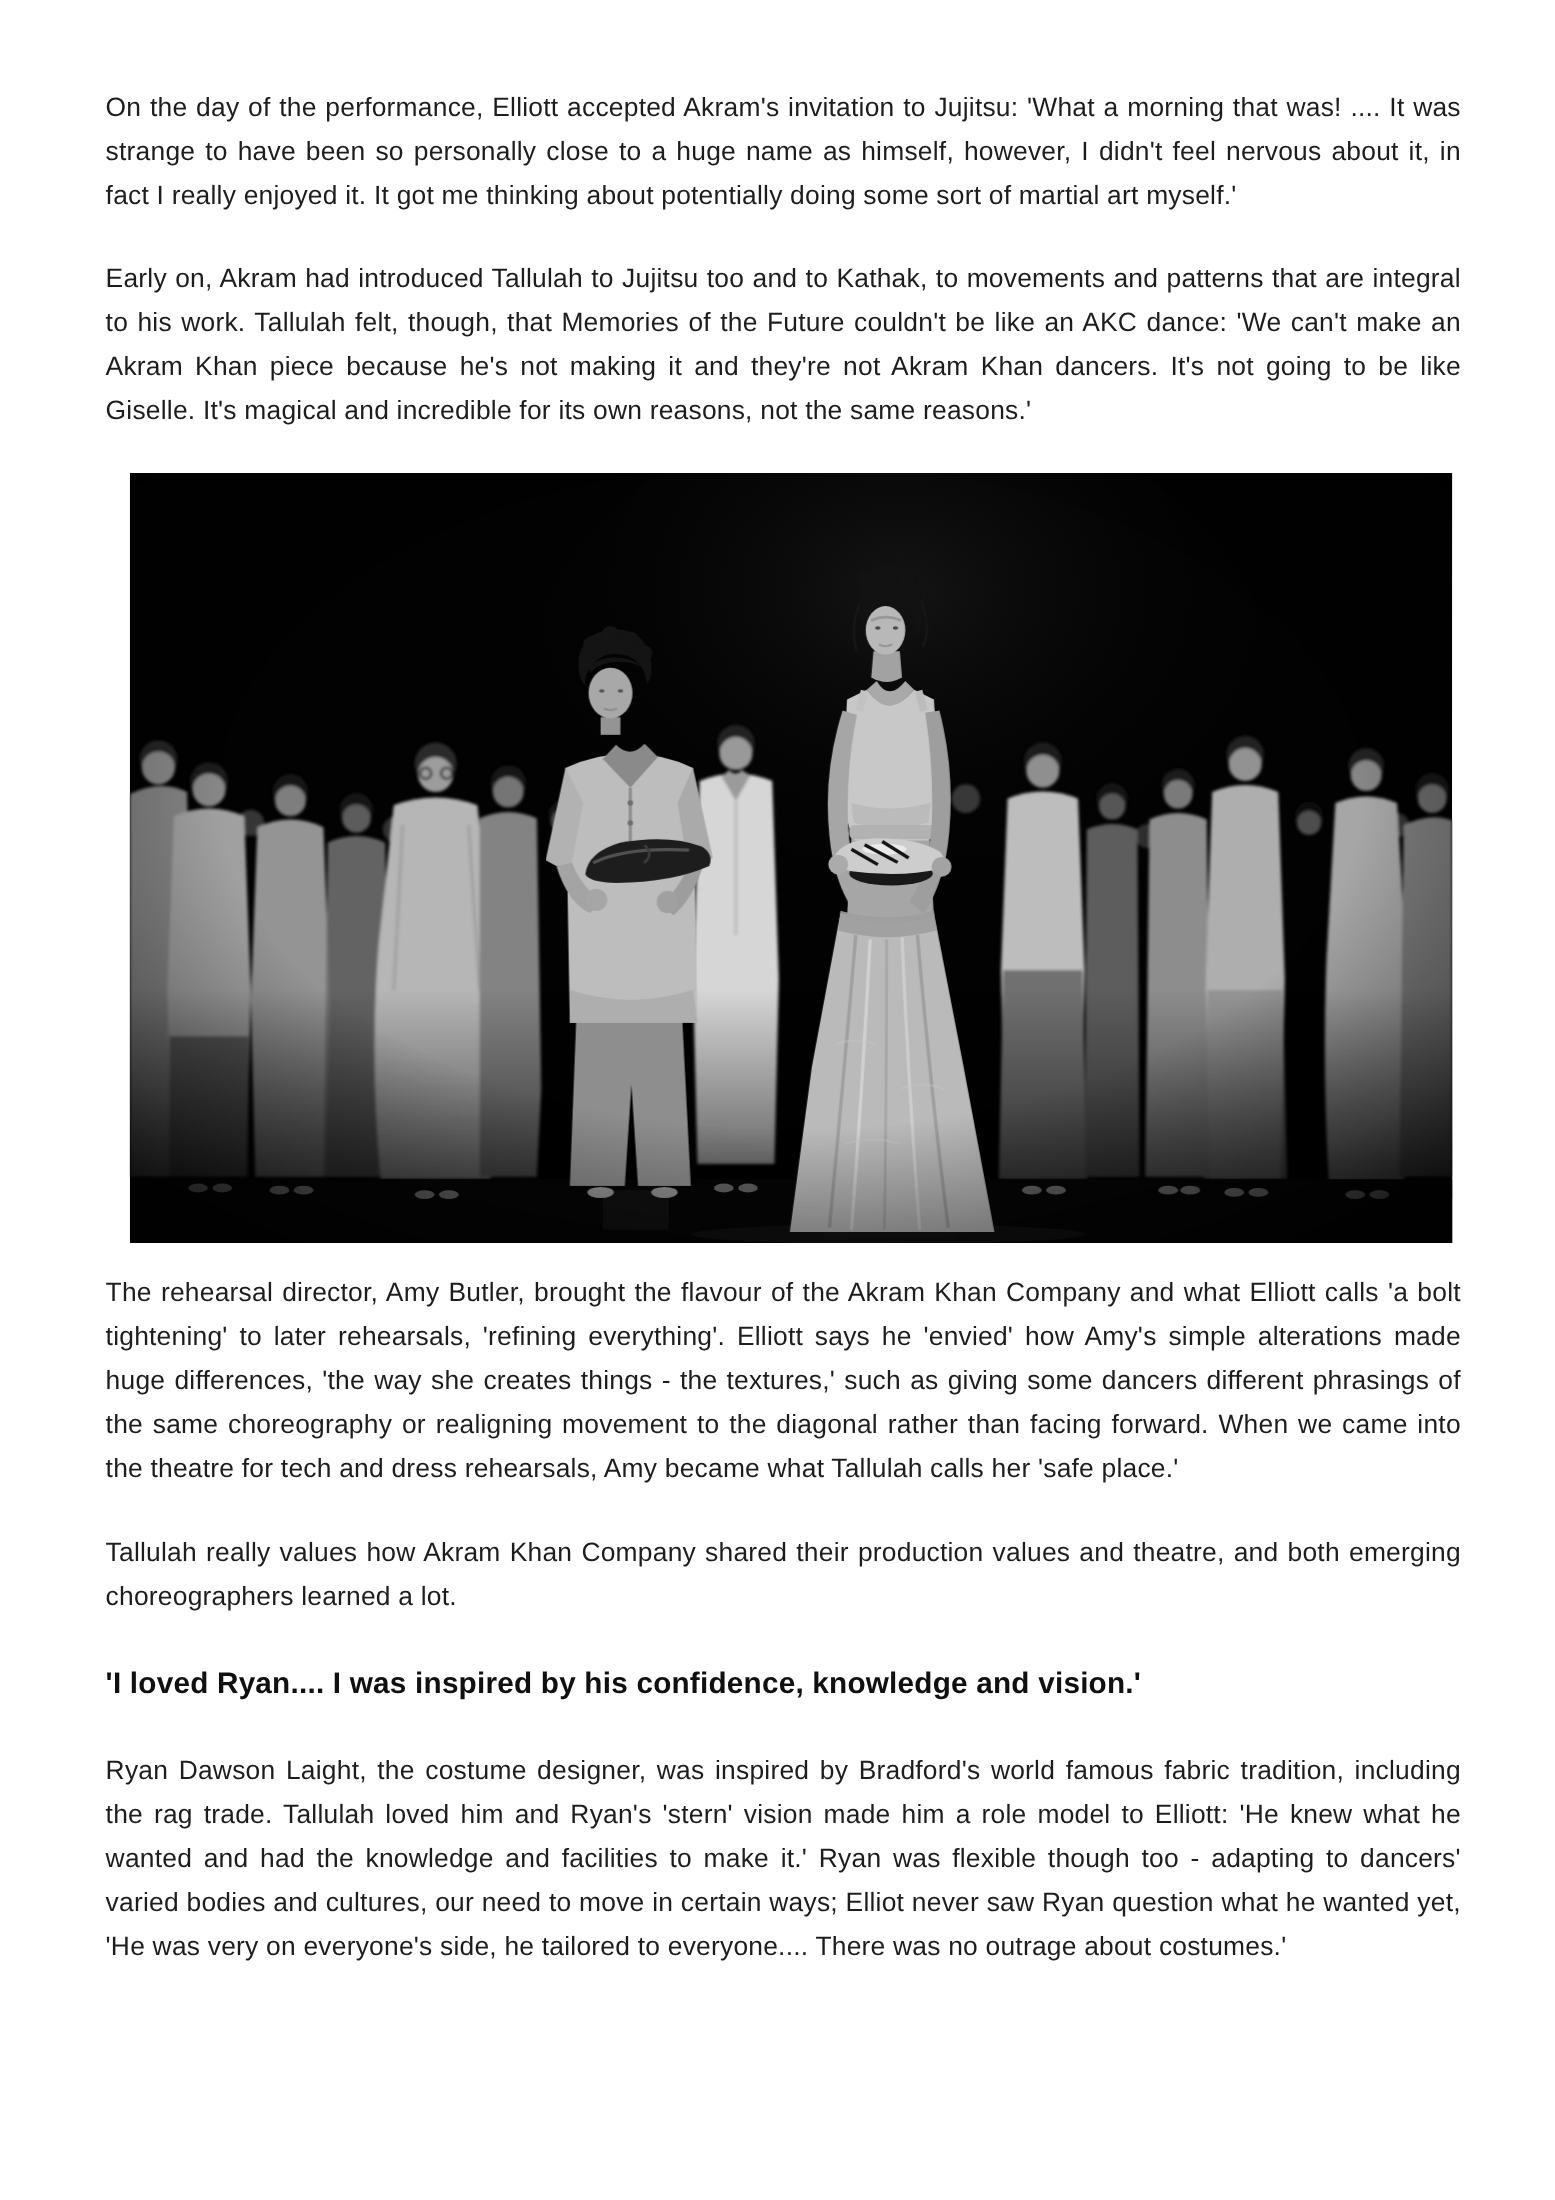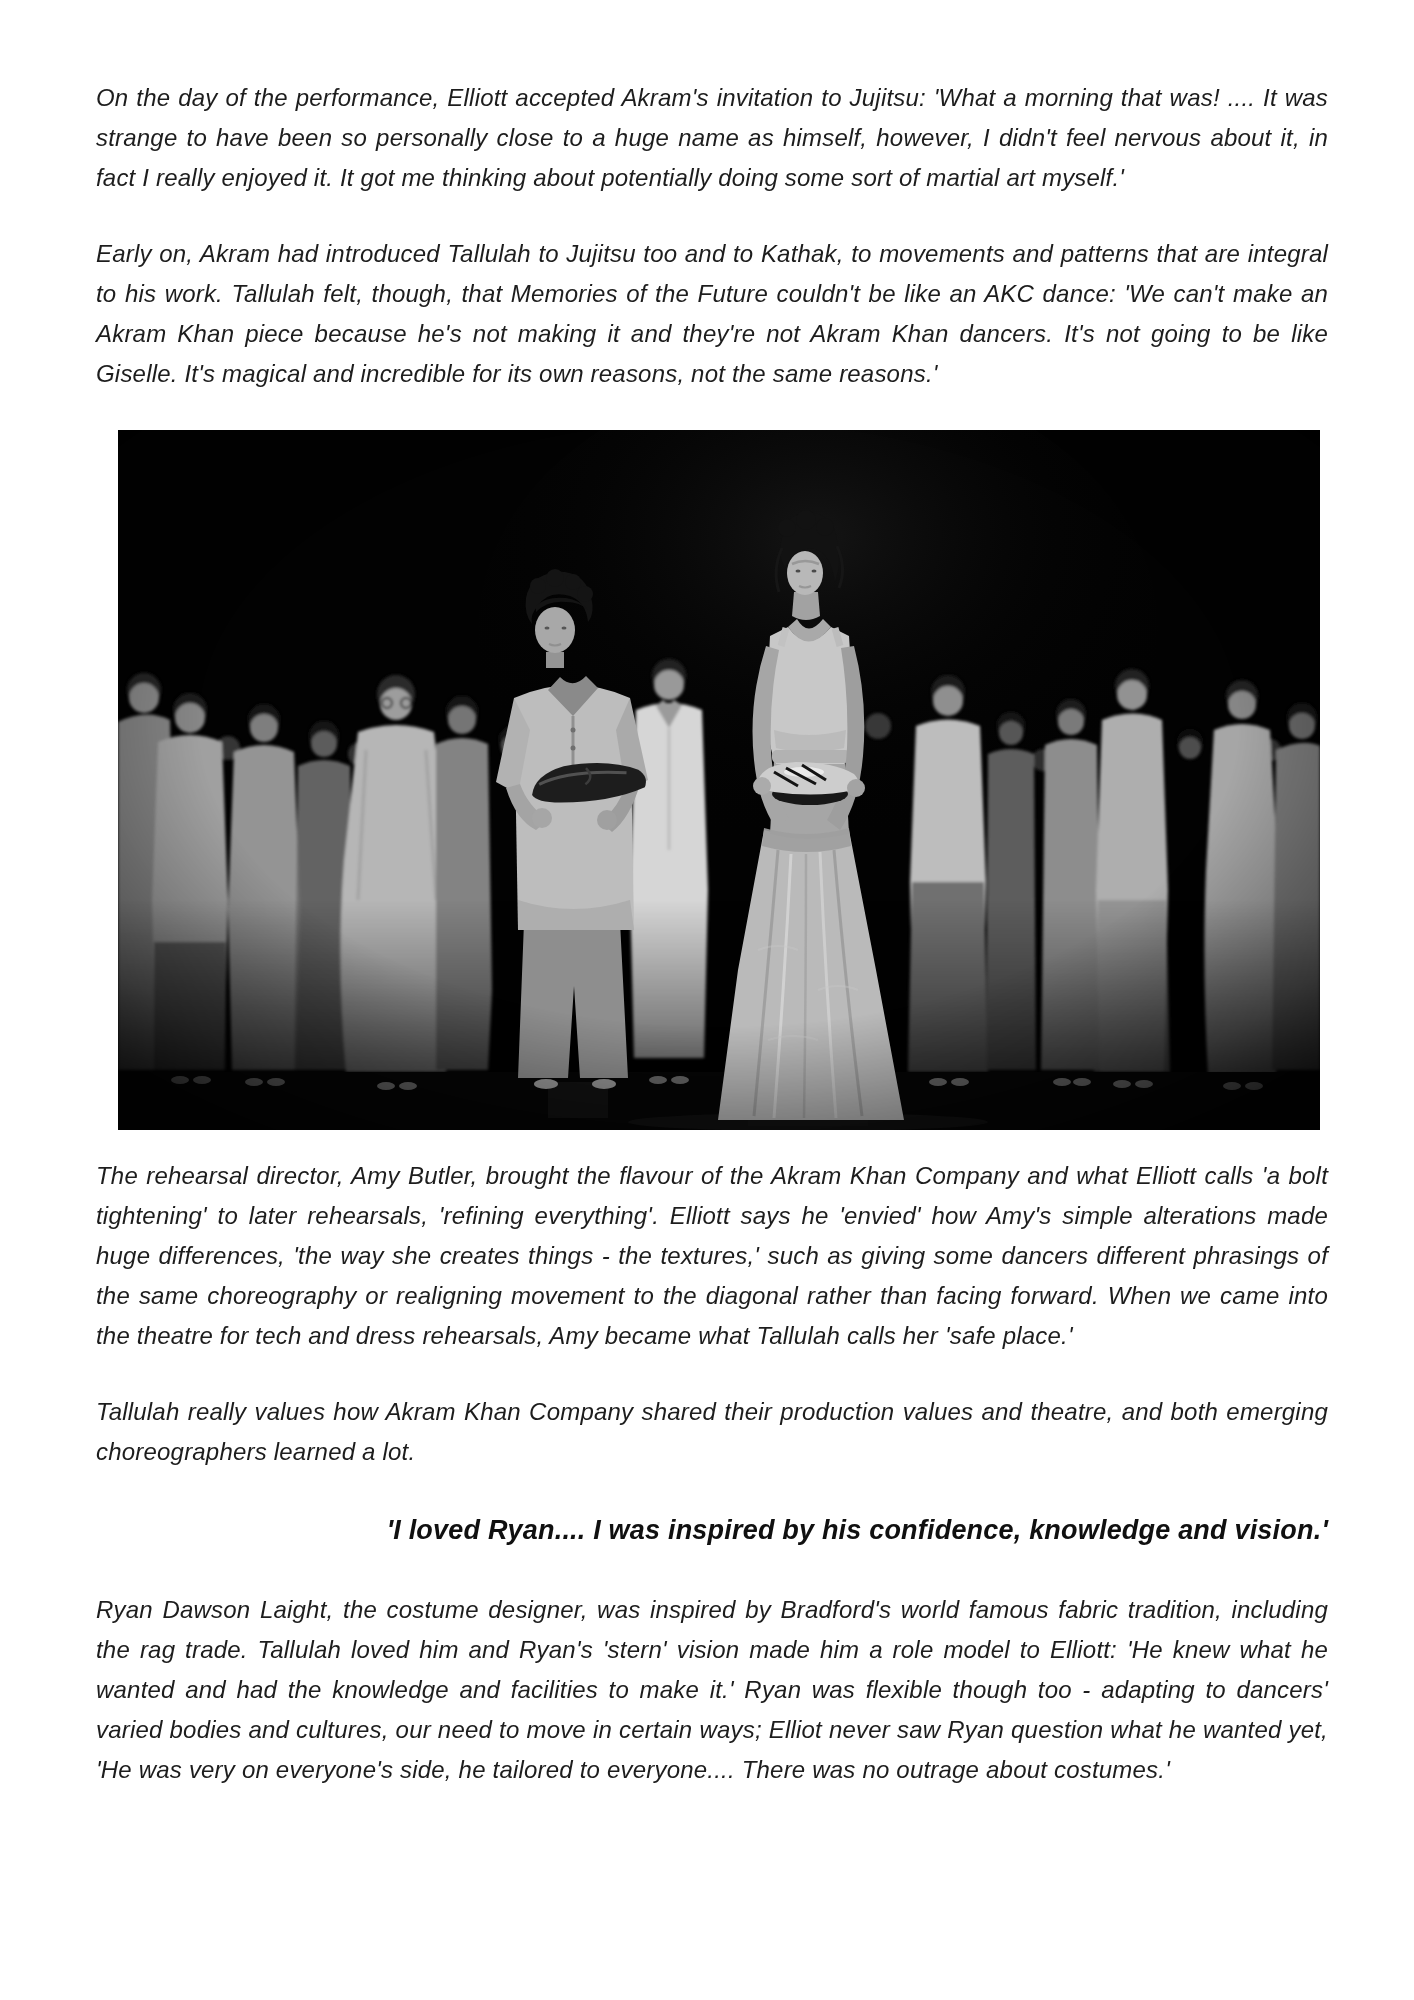--- a/index.html
+++ b/index.html
@@ -6,21 +6,20 @@
   .page{
     width:1414px;
     height:2000px;
     box-sizing:border-box;
     margin:0 auto;
     background:#ffffff;
     padding:78px 86px 72px 96px;
     font-family:"Liberation Sans", sans-serif;
     color:#1d1d1d;
     overflow:hidden;
-    font-style:italic;
   }
   .para{
     margin:0 0 36px 0;
     font-size:24px;
     line-height:40px;
     letter-spacing:0.2px;
     text-align:justify;
     color:#1d1d1d;
   }
   .photo-figure{
@@ -28,21 +27,21 @@
     width:1202px;
     height:700px;
     padding:0;
   }
   .photo-svg{display:block;}
   .pull-quote{
     margin:0 0 38px 0;
     font-size:27px;
     line-height:44px;
     font-weight:bold;
-    text-align:right;
+    text-align:left;
     letter-spacing:0.2px;
     color:#101010;
   }
 </style>
 </head>
 <body>
 
 <main class="page">
   <article>
 

